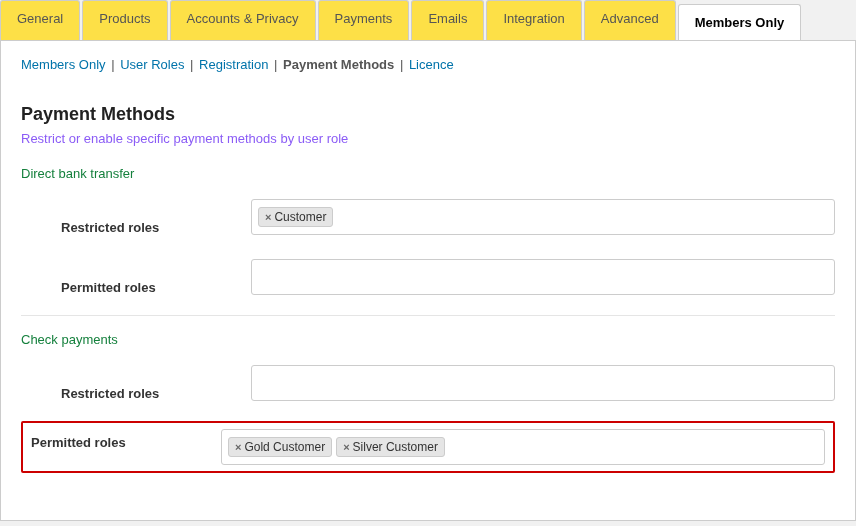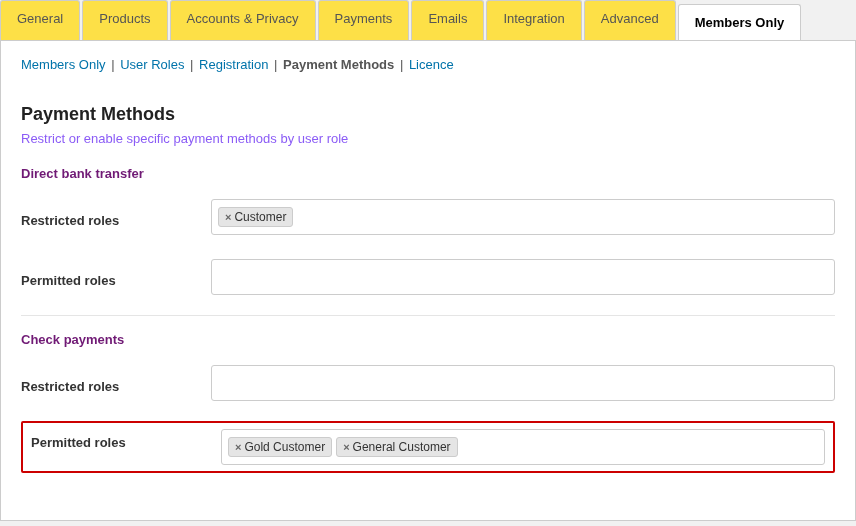--- a/index.html
+++ b/index.html
@@ -68,32 +68,33 @@
       color: #222;
     }
     .section-desc {
       font-size: 13px;
       color: #8b5cf6;
       margin-bottom: 20px;
     }
 
     
     .subsection-title {
-      font-weight: 700;
+      font-weight: 400;
       font-size: 13px;
       margin-bottom: 14px;
-      color: #701a75;
+      color: #15803d;
     }
 
     
     .form-row {
       display: flex;
-      align-items: center;
+      align-items: flex-end;
       margin-bottom: 16px;
       padding: 4px 0;
+      margin-left: 40px;
     }
     .form-label {
       width: 190px;
       font-weight: 600;
       font-size: 13px;
       padding-top: 6px;
       flex-shrink: 0;
       color: #333;
     }
     .form-field {
@@ -200,20 +201,20 @@
       <div class="highlighted-row">
         <div class="form-label">Permitted roles</div>
         <div class="form-field">
           <div class="tag-input-box">
             <span class="tag">
               <span class="tag-remove">×</span>
               <span> Gold Customer</span>
             </span>
             <span class="tag">
               <span class="tag-remove">×</span>
-              <span> General Customer</span>
+              <span> Silver Customer</span>
             </span>
           </div>
         </div>
       </div>
     </div>
 
 </div>
 
 </body></html>

